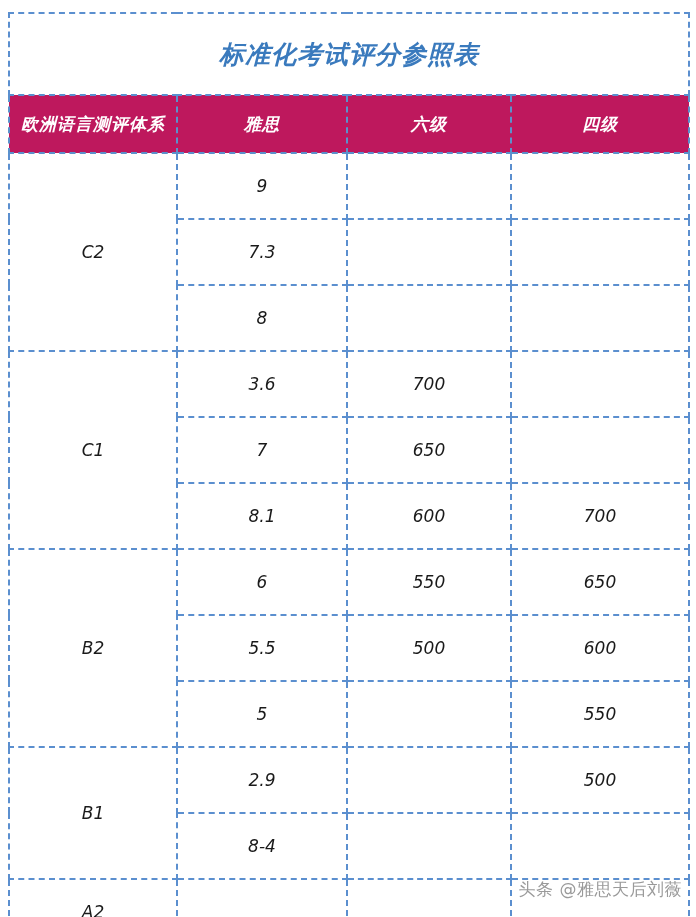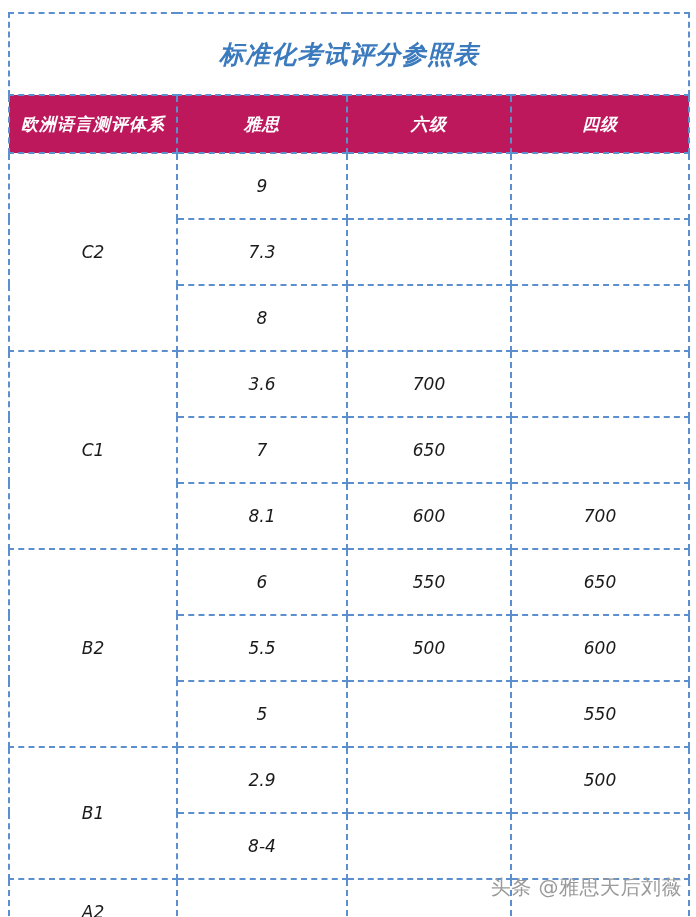--- a/index.html
+++ b/index.html
@@ -87,21 +87,21 @@
   td.fill-green { background: #c5dba8; }
   td.fill-orange { background: #efab55; }
   td.fill-cream  { background: #fdebcd; }
   td.fill-none   { background: #ffffff; }
 
   
   #watermark {
     position: absolute;
     right: 14px;
     bottom: 16px;
-    font-size: 20px;
+    font-size: 17px;
     color: #9a9a9a;
     font-family: "DejaVu Sans", "Liberation Sans", sans-serif;
     white-space: nowrap;
     pointer-events: none;
     letter-spacing: 0.5px;
   }
 </style>
 </head>
 <body>
 

